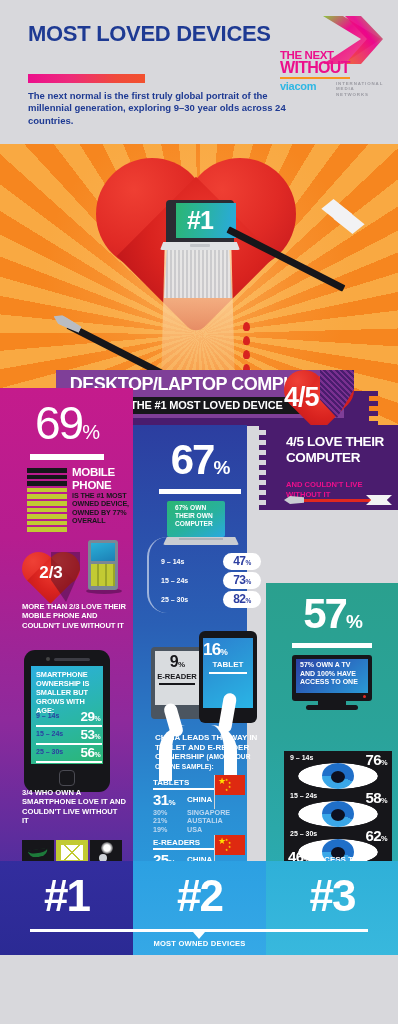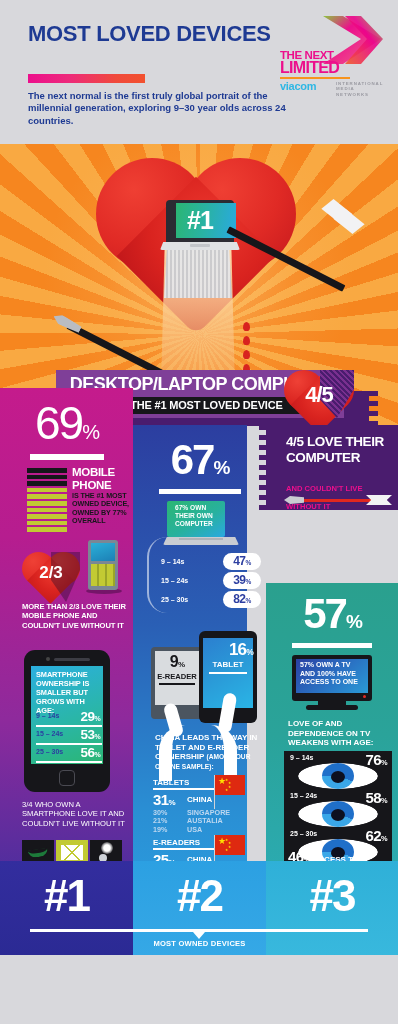--- a/index.html
+++ b/index.html
@@ -150,21 +150,21 @@
   .sp-home{position:absolute;left:35px;top:120px;width:16px;height:16px;border:1.6px solid #4a4a52;
     border-radius:4px;}
   .sp-title{position:absolute;left:5px;top:4px;width:66px;color:#fff;font-weight:bold;
     font-size:7.4px;line-height:9px;letter-spacing:-0.1px;}
   .agerow{position:absolute;left:5px;width:66px;height:17px;}
   .agerow .lbl{position:absolute;left:0;top:2px;color:#2c3ea0;font-weight:bold;font-size:7px;}
   .agerow .val{position:absolute;right:2px;top:-1px;color:#fff;font-weight:bold;font-size:13.5px;
     letter-spacing:-0.6px;}
   .agerow .val i{font-style:normal;font-size:7px;}
   .agerow .ln{position:absolute;left:0;bottom:0;width:66px;height:2.2px;background:#fff;}
-  .c1-t34{position:absolute;left:22px;top:412px;width:104px;color:#fff;font-weight:normal;
+  .c1-t34{position:absolute;left:22px;top:400px;width:104px;color:#fff;font-weight:bold;
     font-size:7.6px;line-height:9.4px;}
   
   .uses{position:absolute;left:22px;top:452px;width:104px;height:26px;}
   .use{position:absolute;top:0;width:32px;height:26px;background:#16161a;}
   .use.i1{left:0;}
   .use.i2{left:34px;background:#c2ca33;}
   .use.i3{left:68px;}
   .ic-handset{position:absolute;left:6px;top:9px;width:20px;height:8px;
     border-bottom:4px solid #1d7a3a;border-radius:0 0 12px 12px;transform:rotate(-8deg);}
   .ic-env{position:absolute;left:5px;top:5px;width:22px;height:15px;background:#fff;}
@@ -212,21 +212,21 @@
   .er-num{position:absolute;left:4px;top:6px;width:44px;text-align:center;color:#16161a;
     font-weight:bold;font-size:16px;line-height:18px;letter-spacing:-0.8px;}
   .er-num i{font-style:normal;font-size:8px;}
   .er-lbl{position:absolute;left:4px;top:25px;width:44px;text-align:center;color:#16161a;
     font-weight:bold;font-size:7.6px;}
   .er-ul{position:absolute;left:8px;top:36px;width:36px;height:2px;background:#16161a;}
   .tablet{position:absolute;left:66px;top:206px;width:58px;height:92px;background:#16161a;
     border-radius:6px;}
   .tb-scr{position:absolute;left:4px;top:7px;width:50px;height:70px;
     background:linear-gradient(150deg,#2b7fd0 0%,#2a9bd8 50%,#2ab5e6 100%);}
-  .tb-num{position:absolute;left:4px;top:9px;width:50px;text-align:right;color:#fff;
+  .tb-num{position:absolute;left:4px;top:9px;width:50px;text-align:left;color:#fff;
     font-weight:bold;font-size:17px;line-height:19px;letter-spacing:-0.8px;}
   .tb-num i{font-style:normal;font-size:8.5px;}
   .tb-lbl{position:absolute;left:4px;top:29px;width:50px;text-align:center;color:#fff;
     font-weight:bold;font-size:8px;}
   .tb-ul{position:absolute;left:10px;top:41px;width:38px;height:2px;background:#fff;}
   .tb-home{position:absolute;left:25px;top:80px;width:8px;height:8px;border:1.4px solid #3a3a42;
     border-radius:50%;}
   .hand{position:absolute;background:#fff;border-radius:7px;}
   .hand.h1{left:34px;top:278px;width:13px;height:34px;transform:rotate(-16deg);}
   .hand.h2{left:88px;top:268px;width:13px;height:40px;transform:rotate(10deg);}
@@ -339,21 +339,21 @@
           <linearGradient id="gchev2" x1="0" y1="1" x2="1" y2="0">
             <stop offset="0%" stop-color="#f15a29"></stop>
             <stop offset="60%" stop-color="#ec008c"></stop>
             <stop offset="100%" stop-color="#8dc63f"></stop>
           </linearGradient>
         </defs>
         <polygon points="2,2 22,2 60,25 22,50 2,50 40,25" fill="url(#gchev)"></polygon>
         <polygon points="24,2 40,2 62,25 40,50 24,50 46,25" fill="url(#gchev2)" opacity="0.9"></polygon>
       </svg>
       <div class="nn-the">THE NEXT</div>
-      <div class="nn-norm">LIMITED</div>
+      <div class="nn-norm">WITHOUT</div>
       <div class="nn-ul"></div>
       <div class="nn-viacom">viacom</div>
       <div class="nn-imn">INTERNATIONAL MEDIA NETWORKS</div>
     </div>
   </div>
 
   <div class="hero">
     <div class="rays"></div>
     <div class="rays-glow"></div>
 
@@ -495,21 +495,21 @@
     </div>
 
     <div class="c2-swirl"></div>
     <div class="c2-ages">
       <div class="c2row" style="top:0px">
         <div class="lbl">9 – 14s</div>
         <div class="pill"><span>47</span><i>%</i></div>
       </div>
       <div class="c2row" style="top:19px">
         <div class="lbl">15 – 24s</div>
-        <div class="pill"><span>39</span><i>%</i></div>
+        <div class="pill"><span>73</span><i>%</i></div>
       </div>
       <div class="c2row" style="top:38px">
         <div class="lbl">25 – 30s</div>
         <div class="pill"><span>82</span><i>%</i></div>
       </div>
     </div>
 
 
     <div class="arm"></div>
     <div class="arm2"></div>
@@ -593,31 +593,31 @@
   <div style="position:absolute;left:284px;top:370px;width:70px;height:62px;">
     <div style="position:absolute;left:0;top:0;width:40px;height:40px;border-radius:50%;
       background:radial-gradient(circle at 34% 28%,#ef4136,#d9231f 60%,#c51a1d)"></div>
     <div style="position:absolute;right:0;top:0;width:40px;height:40px;border-radius:50%;
       background:radial-gradient(circle at 34% 28%,#ef4136,#d9231f 60%,#c51a1d)"></div>
     <div style="position:absolute;left:15px;top:15px;width:40px;height:40px;transform:rotate(45deg);
       background:radial-gradient(circle at 40% 26%,#ee3b30,#d9231f 60%,#c51a1d)"></div>
     <div style="position:absolute;left:36px;top:0;width:34px;height:48px;
       background:repeating-linear-gradient(45deg,#4a1c6e 0 2px,#7a3090 2px 4px);
       clip-path:polygon(0 0,100% 0,100% 40%,50% 100%,0 62%)"></div>
-    <div style="position:absolute;left:0;top:12px;width:70px;text-align:center;color:#fff;
-      font-weight:bold;font-size:22px;letter-spacing:-1px">4/5</div>
+    <div style="position:absolute;left:0;top:12px;width:70px;text-align:left;color:#fff;
+      font-weight:bold;font-size:27px;letter-spacing:-1px">4/5</div>
   </div>
 
   <div style="position:absolute;left:266px;top:425px;width:132px;height:85px;background:#4a1c6e;">
     <div style="position:absolute;left:-7px;top:0;width:7px;height:85px;
       background:repeating-linear-gradient(180deg,#4a1c6e 0 5px,rgba(0,0,0,0) 5px 10px);"></div>
     <div style="position:absolute;left:20px;top:9px;width:104px;color:#fff;font-weight:bold;
       font-size:13.5px;line-height:15.5px;letter-spacing:-0.4px;">4/5 LOVE THEIR COMPUTER</div>
     <div style="position:absolute;left:20px;top:55px;width:104px;color:#ec0f8c;font-weight:bold;
-      font-size:7.6px;line-height:18px;">AND COULDN'T LIVE WITHOUT IT</div>
+      font-size:7.6px;line-height:10px;">AND COULDN'T LIVE WITHOUT IT</div>
     <div style="position:absolute;left:18px;top:71px;width:108px;height:8px;">
       <div style="position:absolute;left:14px;top:3px;width:80px;height:2.6px;background:#e0281f;"></div>
       <div style="position:absolute;left:0;top:0px;width:20px;height:8px;background:#c9ccd2;
         clip-path:polygon(0 50%,30% 0,100% 16%,100% 84%,30% 100%);"></div>
       <div style="position:absolute;right:0;top:-1px;width:26px;height:10px;background:#f2f2f4;
         clip-path:polygon(0 0,100% 0,80% 50%,100% 100%,0 100%,20% 50%);"></div>
     </div>
   </div>
 
   <div class="col3">
@@ -629,21 +629,20 @@
     <div class="tv">
       <div class="tv-stand"></div>
         <div class="tv-foot"></div>
       <div class="tv-body">
         <div class="tv-scr"></div>
         <div class="tv-txt">57% OWN A TV AND 100% HAVE ACCESS TO ONE</div>
         <div class="tv-led"></div>
       </div>
     </div>
 
-    <div class="c3-t1">LOVE OF AND DEPENDENCE ON TV WEAKENS WITH AGE:</div>
 
     <div class="eyebox" style="top:168px">
       <div class="lbl">9 – 14s</div>
       <div class="val"><span>76</span><i>%</i></div>
       <div class="eye">
           <div class="iris"></div>
           <div class="pup"></div>
         </div>
     </div>
     <div class="eyebox" style="top:206px">

